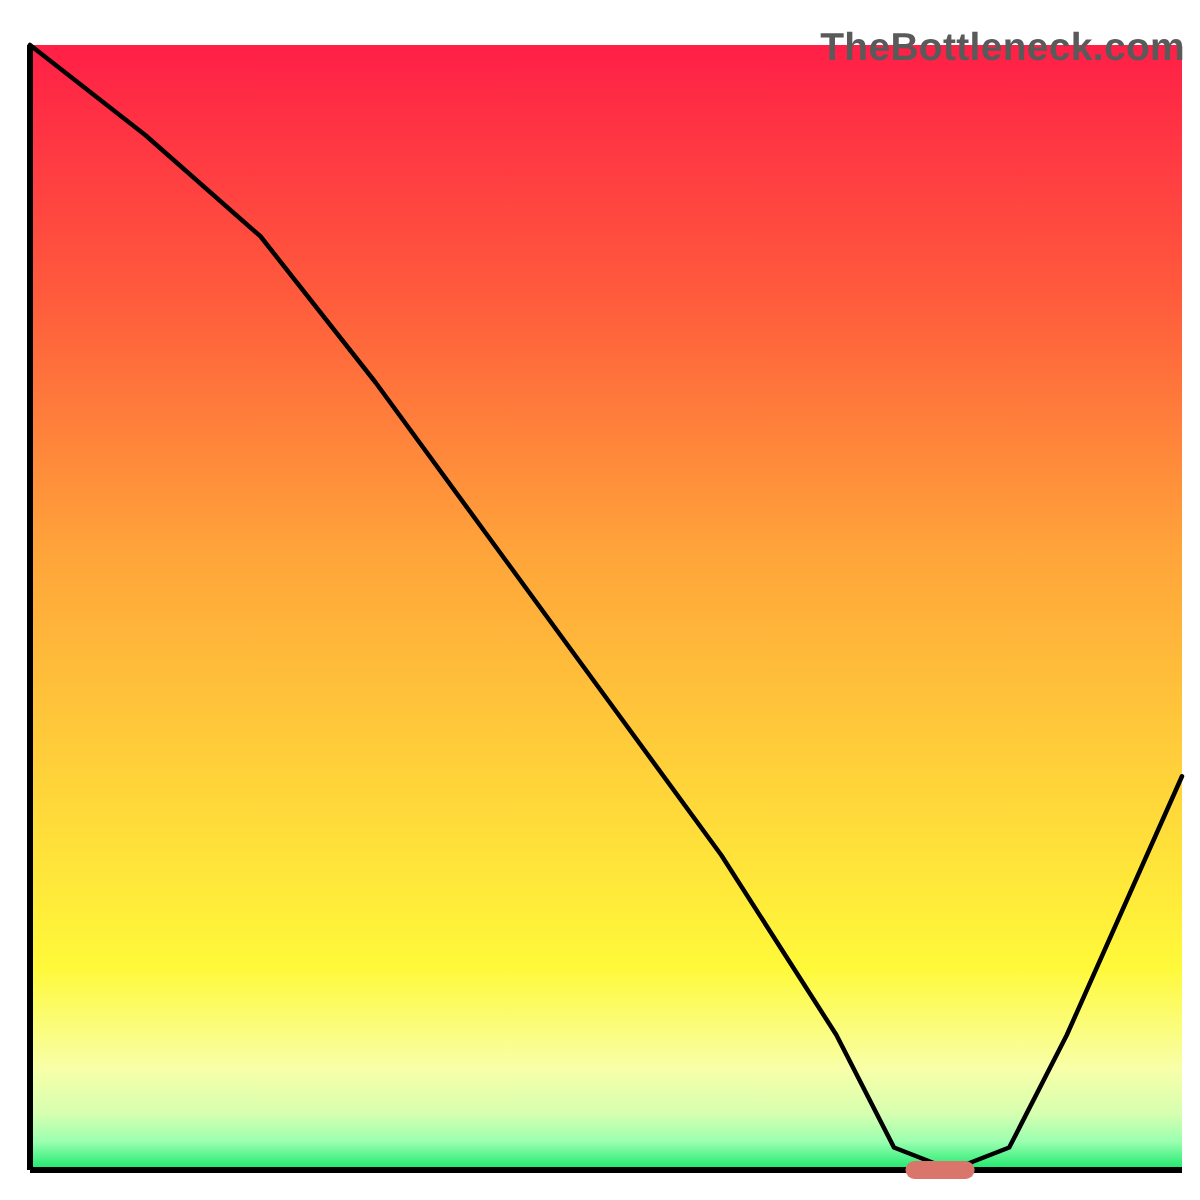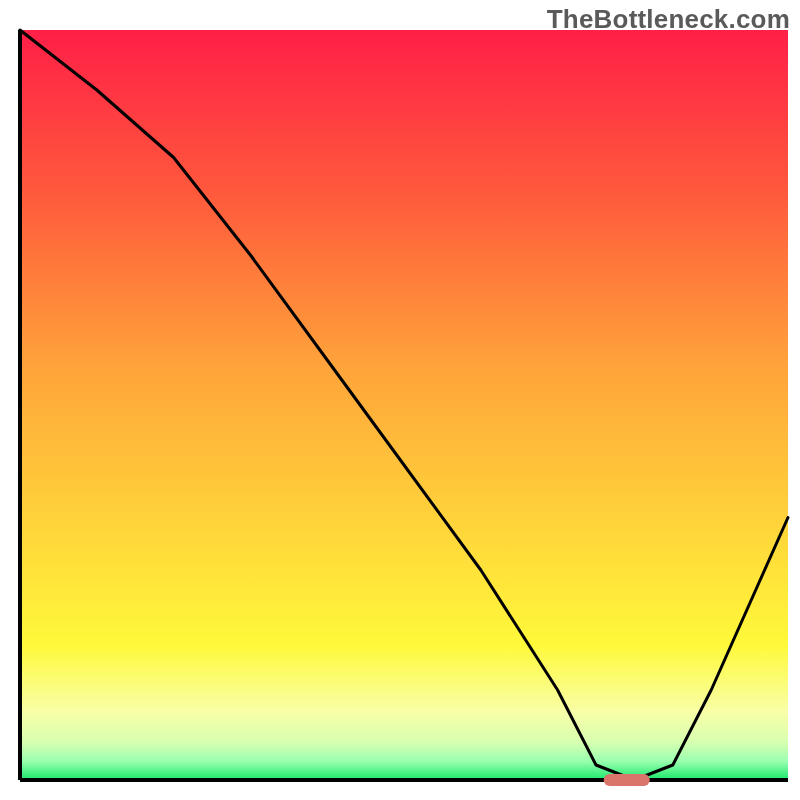--- a/index.html
+++ b/index.html
@@ -11,21 +11,21 @@
     background: #ffffff;
     font-family: Arial, Helvetica, sans-serif;
   }
   .chart-wrap {
     position: relative;
     width: 800px;
     height: 800px;
   }
   .watermark {
     position: absolute;
-    top: 4px;
+    top: 16px;
     right: 10px;
     font-size: 26px;
     font-weight: 600;
     color: #5a5a5a;
     letter-spacing: 0.2px;
     z-index: 10;
     user-select: none;
   }
   svg {
     display: block;

